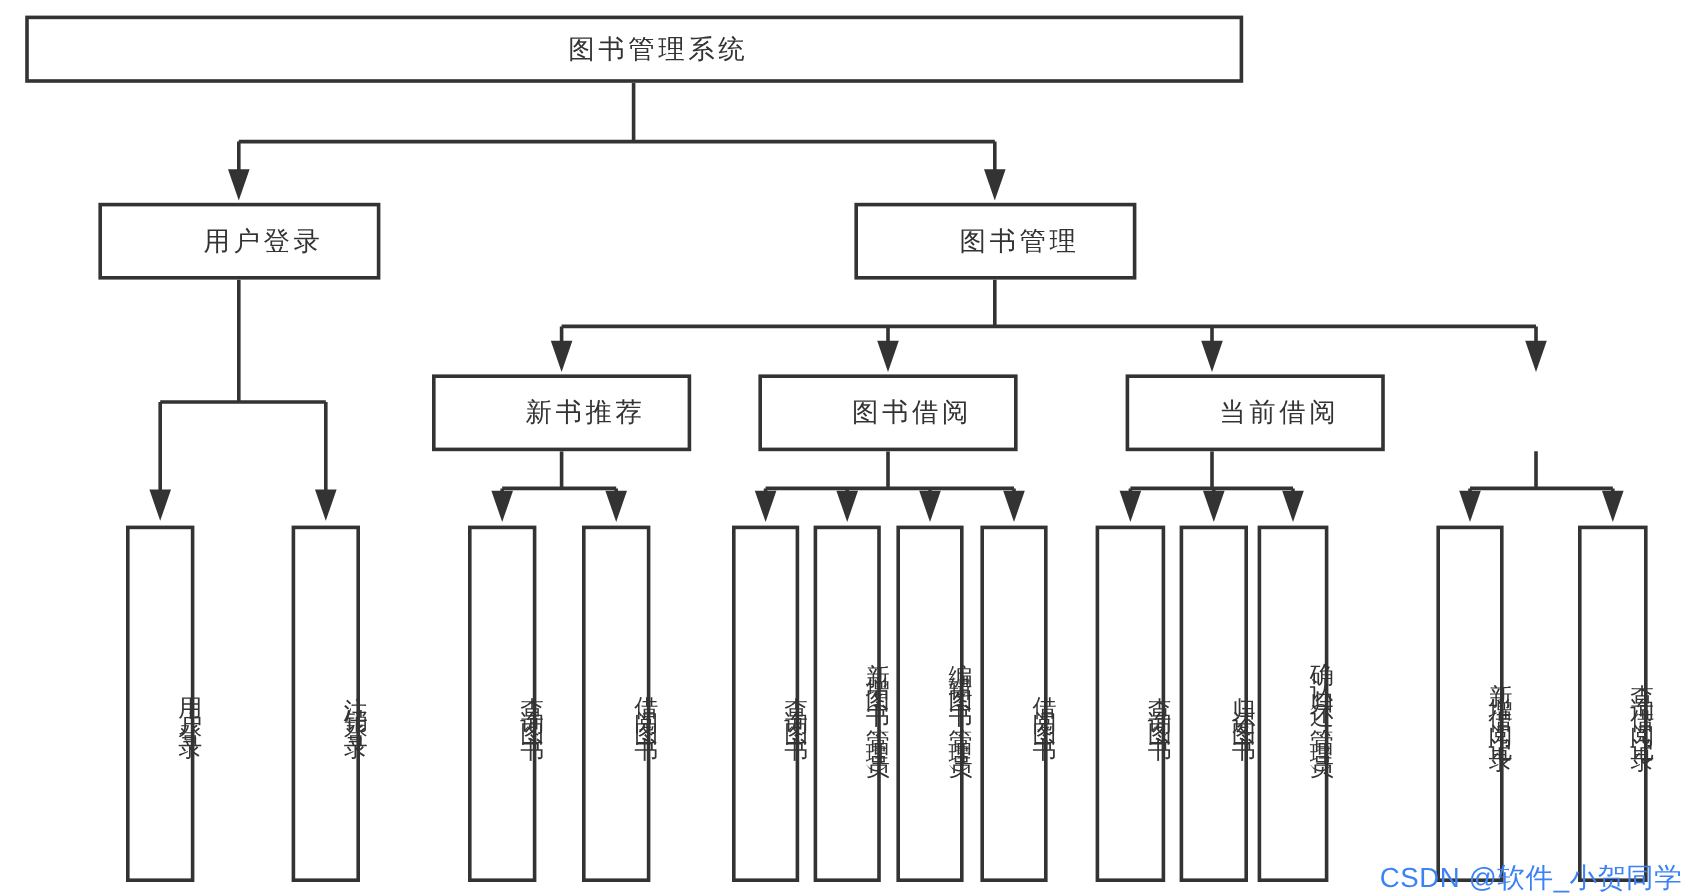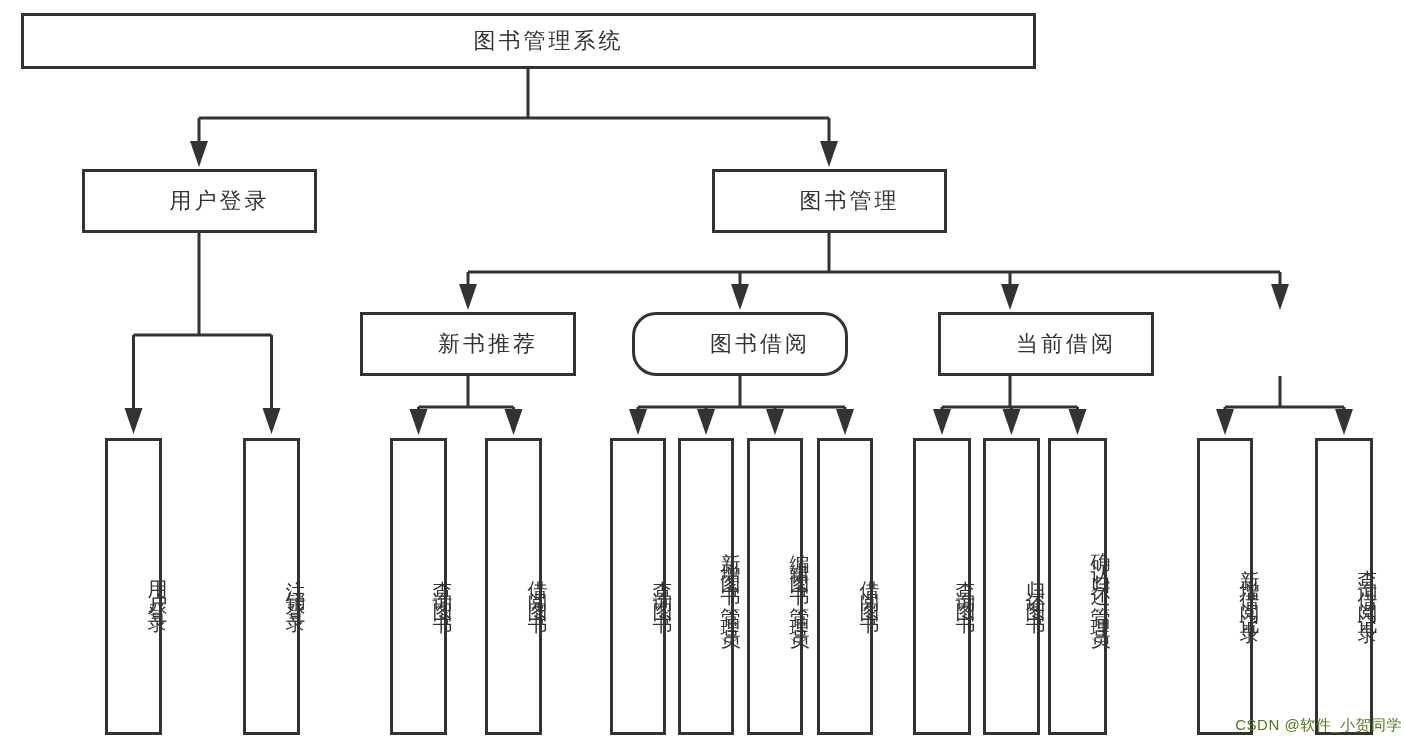--- a/index.html
+++ b/index.html
@@ -13,21 +13,21 @@
     border:3px solid #333333;color:#333333;
     display:grid;place-items:center;z-index:1;padding-left:40px;
   }
   .hbox{font-size:22px;letter-spacing:3px;font-weight:400;white-space:nowrap;}
   .vbox .vtext{
     writing-mode:vertical-rl;text-orientation:mixed;
     font-size:20px;letter-spacing:11px;line-height:1;white-space:nowrap;
   }
   .watermark{
     position:absolute;right:3px;top:716px;z-index:2;
-    color:#4d7c0f;font-size:15px;letter-spacing:.5px;white-space:nowrap;
+    color:#3b82f6;font-size:23px;letter-spacing:.5px;white-space:nowrap;
   }
 </style>
 </head>
 <body>
 
 <div class="stage">
 
   <svg class="connectors" width="1405" height="747" viewBox="0 0 1405 747" aria-hidden="true">
     <path id="connector-lines" fill="none" stroke-width="3" d="M528 69V119M199 118H829M199 118V147M829 118V147M199 233V335M133.5 335H271.5M133.5 335V414M271.5 335V414M829 233V272M468 272H1280M468 272V290M740 272V290M1010 272V290M1280 272V290M468 376V407M418.5 407H513.5M418.5 407V416M513.5 407V416M740 376V407M638 407H845M638 407V416M706 407V416M775 407V416M845 407V416M1010 376V407M942 407H1077.5M942 407V416M1011.5 407V416M1077.5 407V416M1280 376V407M1225 407H1344M1225 407V416M1344 407V416" stroke="#333333"></path>
     <g id="arrowheads">
@@ -60,21 +60,21 @@
   <div class="box hbox" style="left:82px;top:169px;width:235px;height:64px;">
     <span>用户登录</span>
   </div>
   <div class="box hbox" style="left:712px;top:169px;width:235px;height:64px;">
     <span>图书管理</span>
   </div>
 
   <div class="box hbox" style="left:360px;top:312px;width:216px;height:64px;text-align:center;">
     <span>新书推荐</span>
   </div>
-  <div class="box hbox" style="left:632px;top:312px;width:216px;height:64px;border-radius:24px;">
+  <div class="box hbox" style="left:632px;top:312px;width:216px;height:64px;">
     <span>图书借阅</span>
   </div>
   <div class="box hbox" style="left:902px;top:312px;width:216px;height:64px;margin-left:36px;">
     <span>当前借阅</span>
   </div>
 
   <div class="box vbox" style="left:105px;top:438px;width:57px;height:297px;">
     <span class="vtext">用户登录</span>
   </div>
   <div class="box vbox" style="left:243px;top:438px;width:57px;height:297px;">

